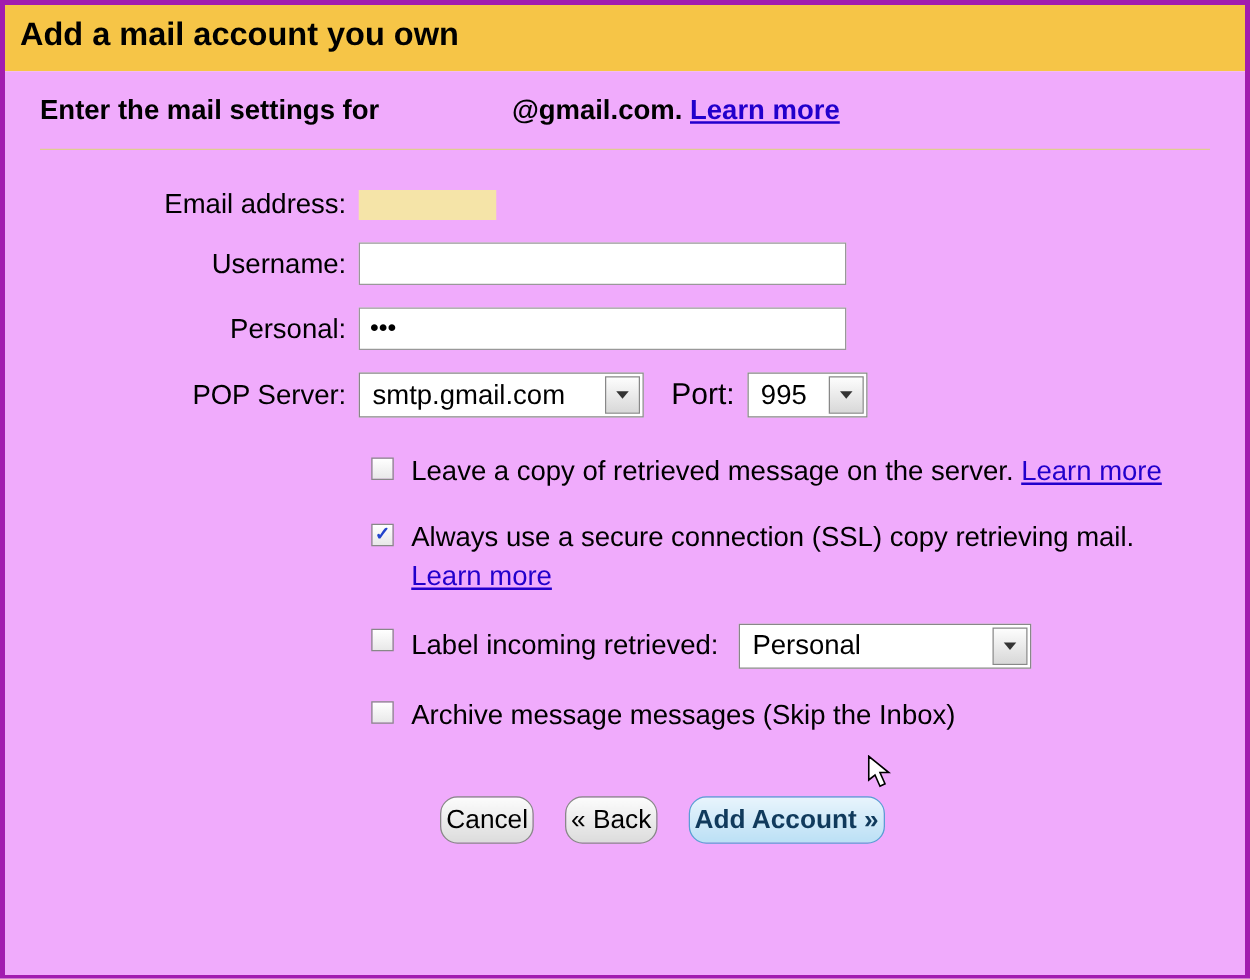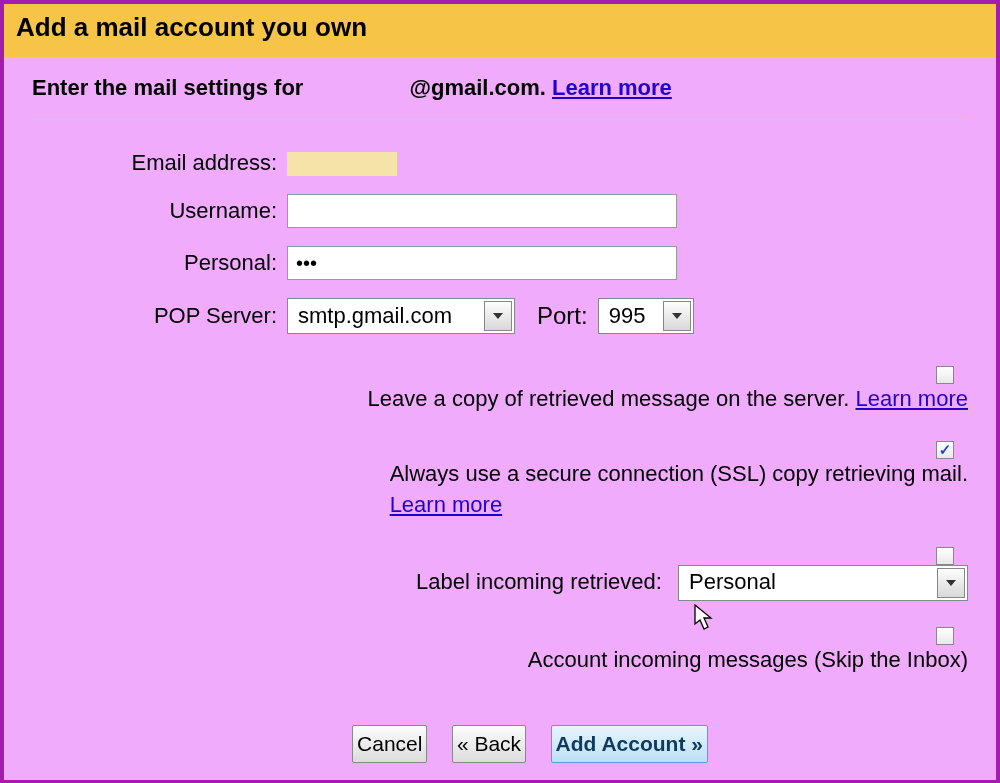--- a/index.html
+++ b/index.html
@@ -127,24 +127,23 @@
     .port-select { width: 96px; display: inline-flex; justify-content: space-between; }
     .port-label {
       font-size: 24px;
       margin: 0 10px 0 22px;
     }
     .checkbox-rows {
       margin-top: 28px;
     }
     .check-row {
       display: flex;
-      align-items: flex-end;
+      align-items: flex-start;
       margin-bottom: 22px;
       padding-left: 205px;
-      flex-direction: column;
     }
     .check-row .chk {
       width: 18px;
       height: 18px;
       border: 1px solid #888;
       background: linear-gradient(#fff, #e8e8e8);
       margin-right: 14px;
       margin-top: 4px;
       flex-shrink: 0;
       display: flex;
@@ -158,40 +157,40 @@
       font-size: 15px;
       font-weight: bold;
       line-height: 1;
     }
     .check-row .chk-label {
       font-size: 22px;
       color: #000;
       line-height: 1.4;
     }
     .label-select {
-      width: 290px;
+      width: 234px;
       display: inline-flex;
       justify-content: space-between;
       margin-left: 10px;
       vertical-align: middle;
     }
     .buttons {
       text-align: center;
       margin-top: 50px;
     }
     .btn {
       display: inline-block;
       padding: 6px 4px;
       border: 1px solid #888;
       background: linear-gradient(#fcfcfc, #dcdcdc);
       font-size: 21px;
       font-family: Arial, sans-serif;
       cursor: pointer;
       margin: 0 10px;
-      border-radius: 2px;
+      border-radius: 14px;
     }
     .btn-primary {
       background: linear-gradient(#e8f4fc, #bbe0f5);
       border: 1px solid #5a9fd4;
       font-weight: bold;
       color: #103a5c;
     }
     .cursor {
       position: absolute;
       left: 694px;
@@ -264,21 +263,21 @@
             <span>Label incoming retrieved:</span>
             <span class="select-wrap label-select">
               <span class="sel-text">Personal</span>
               <span class="sel-btn"></span>
             </span>
           </div>
         </div>
 
         <div class="check-row">
           <div class="chk"></div>
-          <div class="chk-label">Account incoming messages (Skip the Inbox)</div>
+          <div class="chk-label">Archive message messages (Skip the Inbox)</div>
         </div>
       </div>
 
       <div class="buttons">
         <button class="btn">Cancel</button>
         <button class="btn">« Back</button>
         <button class="btn btn-primary">Add Account »</button>
       </div>
 
     </div>

